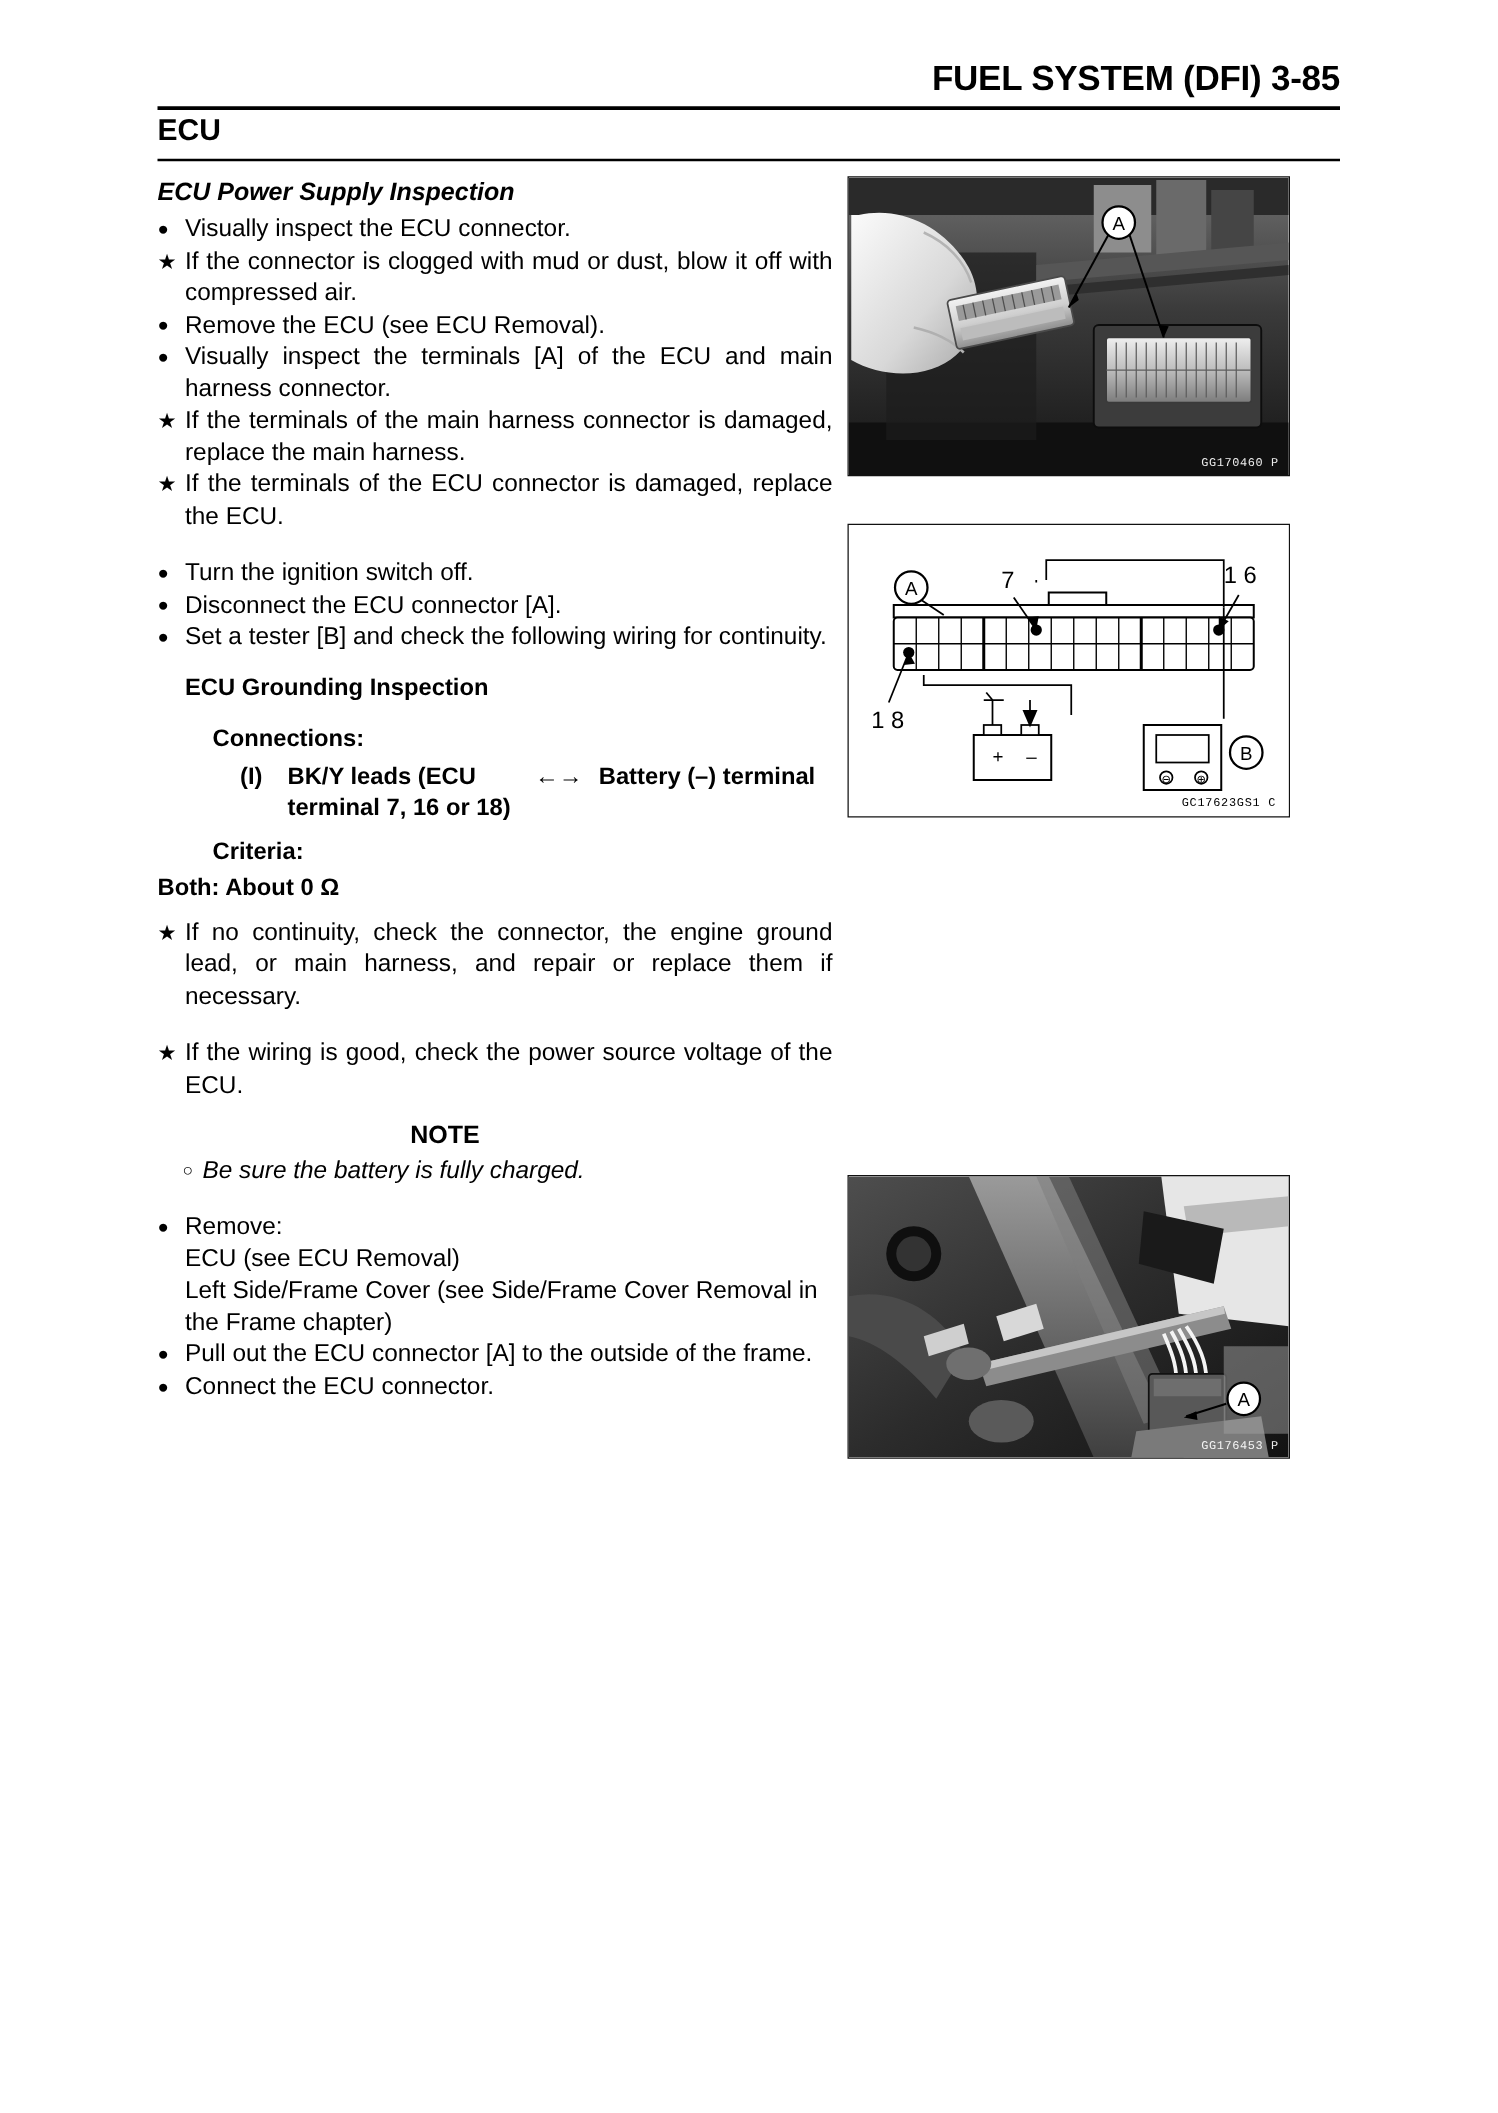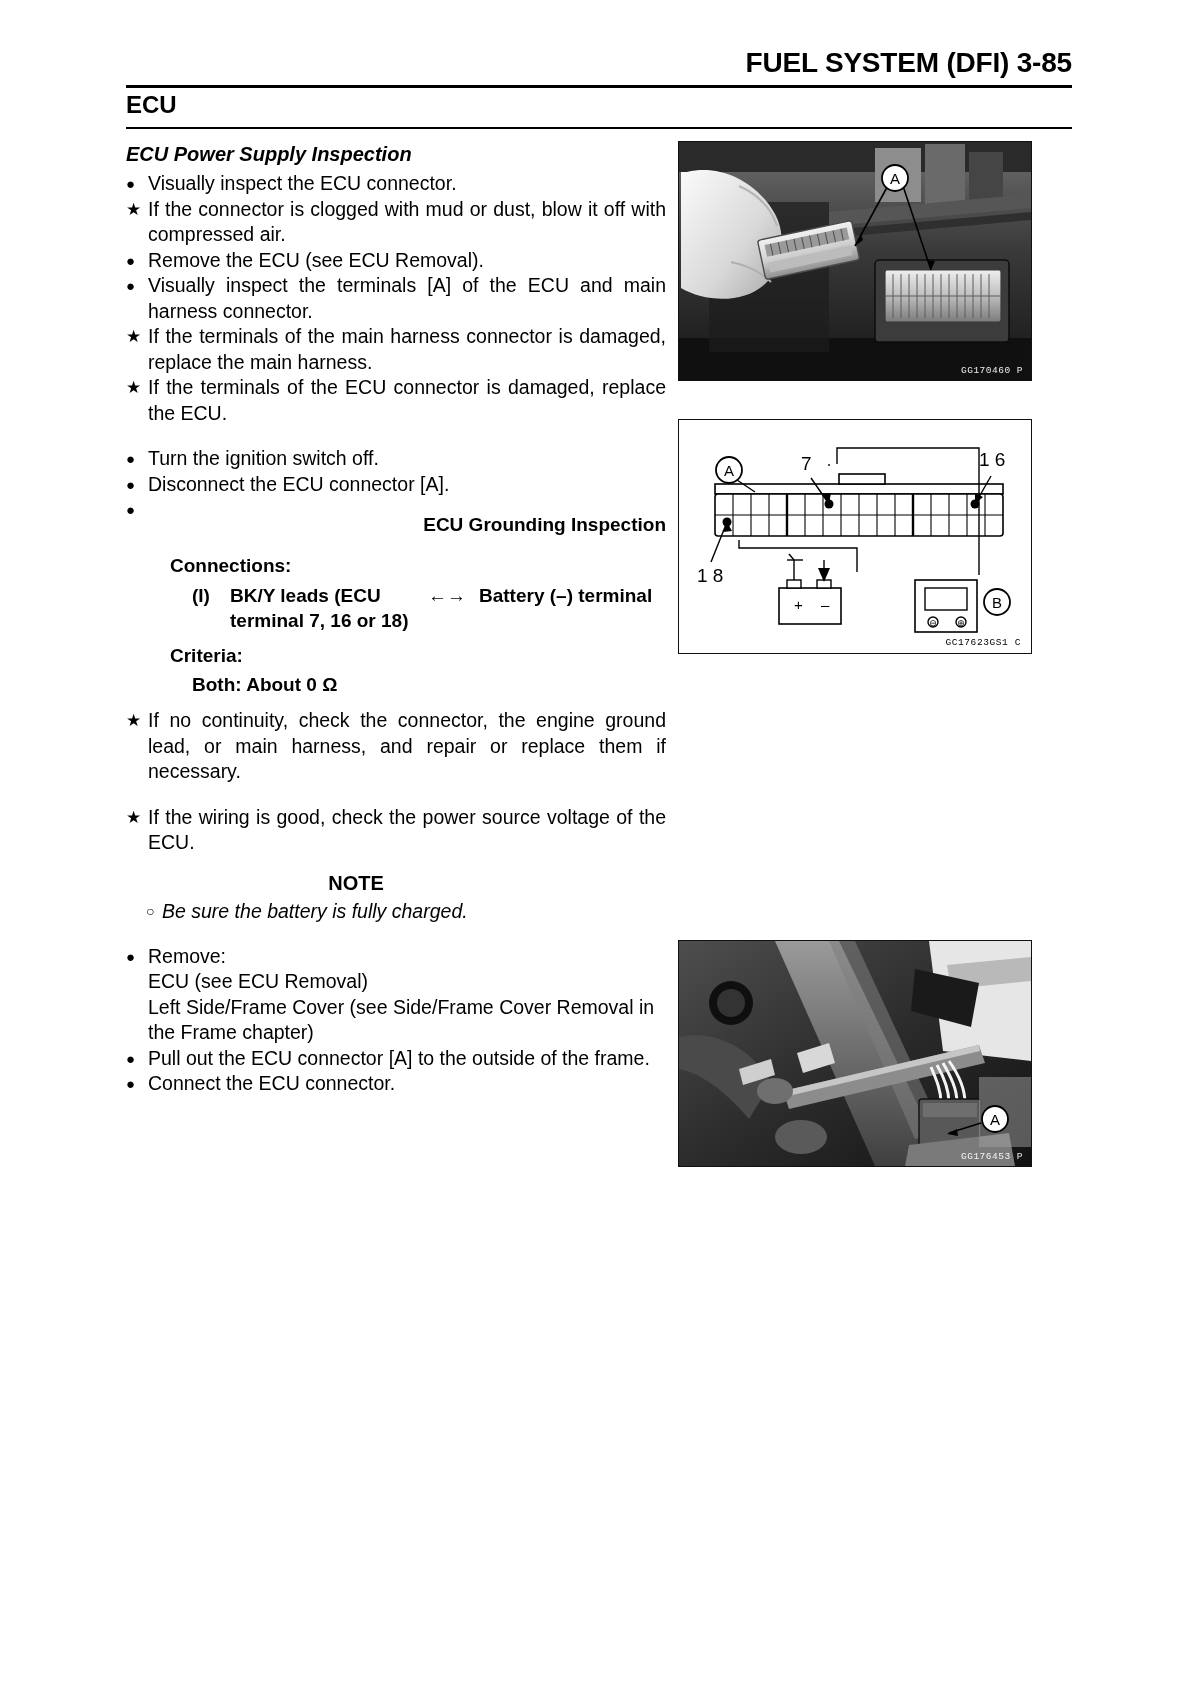--- a/index.html
+++ b/index.html
@@ -101,21 +101,21 @@
   .gap { height: 20px; }
   .gap-sm { height: 11px; }
 
   
   .spec {
     margin-top: 15px;
     font-size: 19px;
     font-weight: bold;
     line-height: 25px;
   }
-  .spec-title { margin-left: 22px; text-align: right; }
+  .spec-title { margin-left: 22px; }
   .spec-sub { margin-left: 44px; margin-top: 16px; }
   .conn-table {
     margin-left: 66px;
     margin-top: 5px;
     border-collapse: collapse;
   }
   .conn-table td {
     vertical-align: top;
     font-size: 19px;
     font-weight: bold;
@@ -126,21 +126,21 @@
   .cell-left { width: 185px; padding-right: 6px; }
   .cell-arrow {
     width: 64px;
     text-align: center;
     font-size: 19px;
     white-space: nowrap;
   }
   .cell-right { white-space: nowrap; }
   .row-gap td { padding-top: 10px; }
   .crit { margin-left: 44px; margin-top: 10px; }
-  .crit-val { margin-left: 66px; margin-top: 4px; }
+  .crit-val { margin-top: 4px; }
 
   
   .note-head {
     text-align: center;
     font-size: 20px;
     font-weight: bold;
     line-height: 26px;
     margin-top: 14px;
     padding-right: 80px;
   }
@@ -246,20 +246,21 @@
     <div class="item nojust">
       <span class="marker dot">●</span>
       <span>Turn the ignition switch off.</span>
     </div>
     <div class="item nojust">
       <span class="marker dot">●</span>
       <span>Disconnect the ECU connector [A].</span>
     </div>
     <div class="item">
       <span class="marker dot">●</span>
+      <span>Set a tester [B] and check the following wiring for continuity.</span>
     </div>
 
     <div class="spec">
       <div class="spec-title">ECU Grounding Inspection</div>
       <div class="spec-sub">Connections:</div>
       <table class="conn-table">
         <tbody>
             <tr>
           <td class="cell-num">(I)</td>
           <td class="cell-left">BK/Y leads (ECU terminal 7, 16 or 18)</td>

